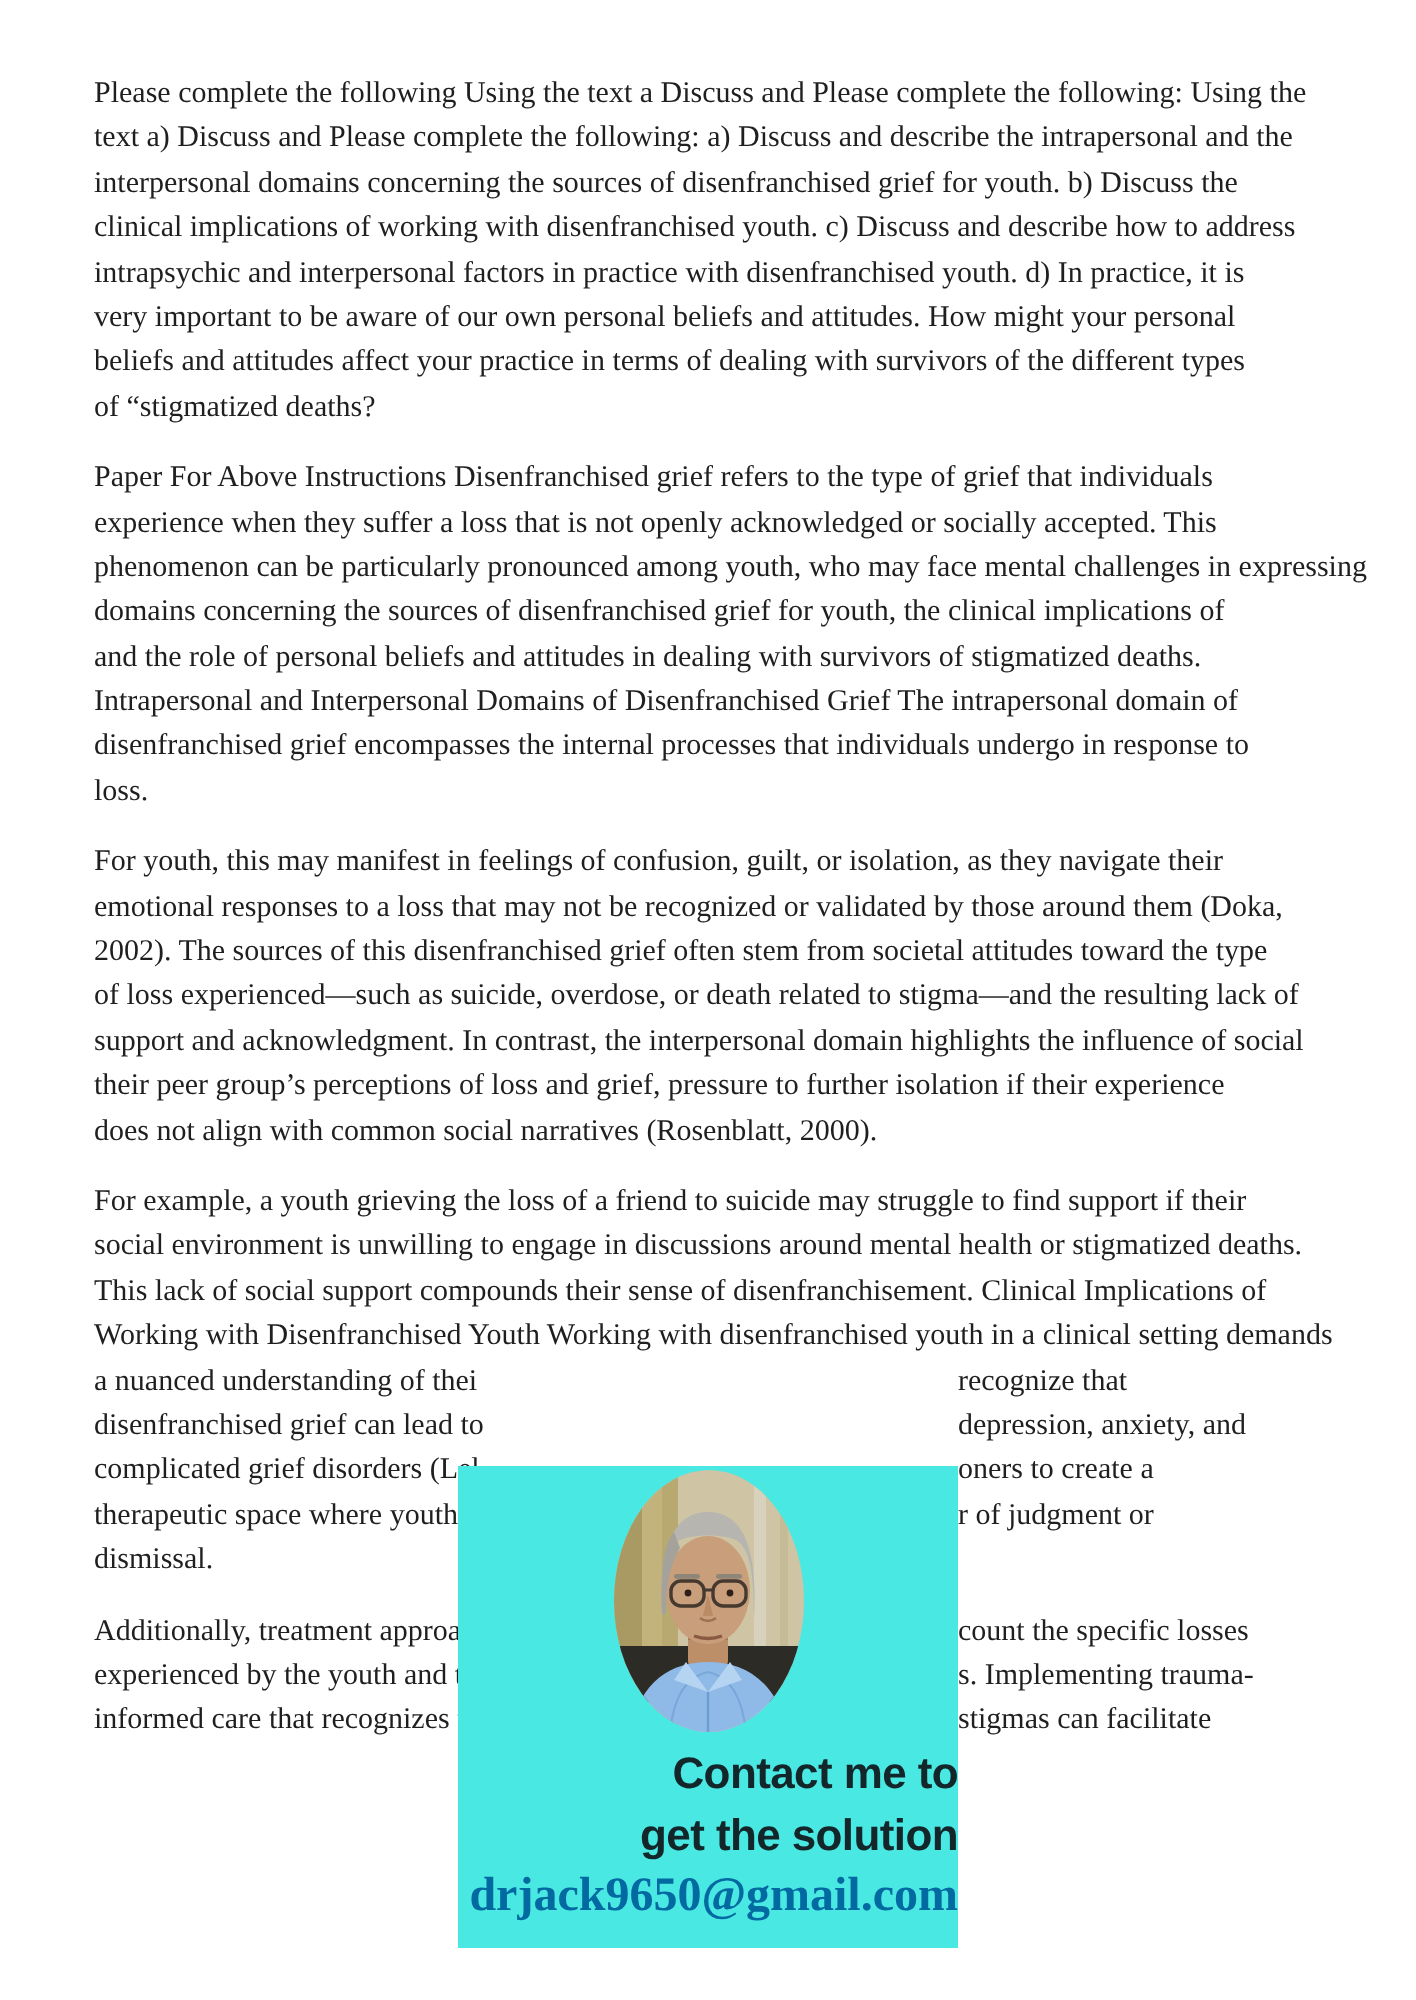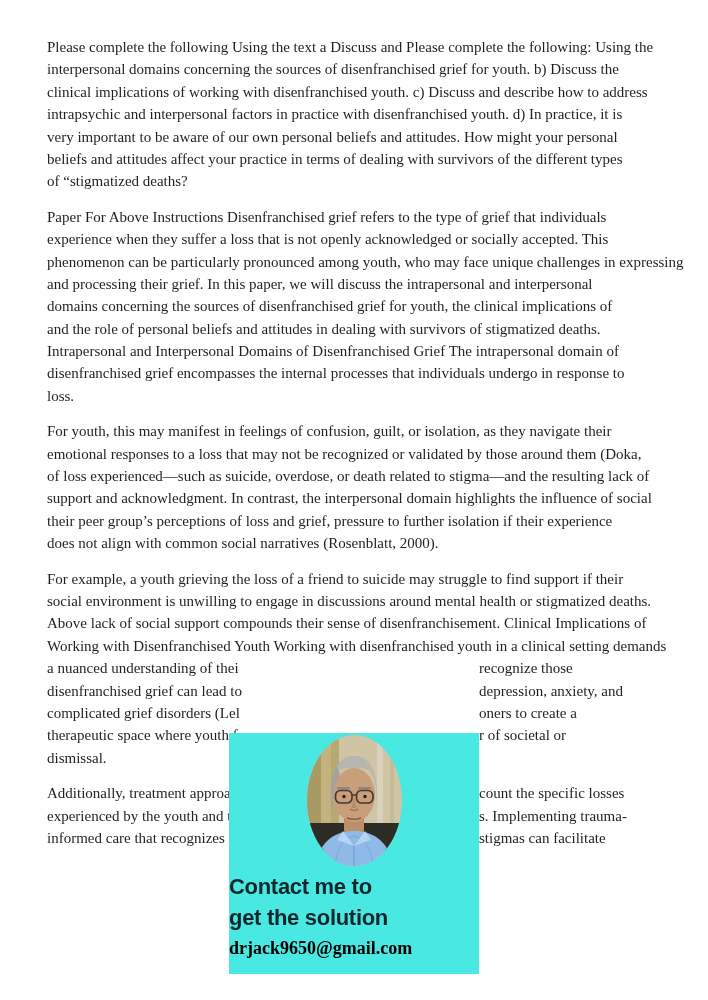--- a/index.html
+++ b/index.html
@@ -38,21 +38,21 @@
   }
   
   .promo {
     position: absolute;
     left: 229px;
     top: 733px;
     width: 250px;
     height: 241px;
     background: #49e8e3;
     z-index: 5;
-    text-align: left;
+    text-align: right;
   }
   .portrait {
     width: 95px;
     height: 131px;
     margin: 2px auto 0 auto;
     border-radius: 50%;
     overflow: hidden;
   }
   .portrait svg { display: block; width: 95px; height: 131px; }
   .promo-headline {
@@ -61,68 +61,69 @@
     font-weight: bold;
     font-size: 22px;
     line-height: 31px;
     letter-spacing: -0.3px;
     color: #13262a;
   }
   .promo-email {
     margin-top: 2px;
     font-family: "Liberation Serif", serif;
     font-weight: bold;
-    font-size: 18px;
+    font-size: 24px;
     line-height: 26px;
-    color: #000000;
+    color: #0369a1;
   }
 </style>
 </head>
 <body>
 
 <div class="page">
 
   <div id="doc-text" class="doc-text">
       <div class="para">
         <div class="line">Please complete the following Using the text a Discuss and Please complete the following: Using the</div>
+        <div class="line">text a) Discuss and Please complete the following: a) Discuss and describe the intrapersonal and the</div>
         <div class="line">interpersonal domains concerning the sources of disenfranchised grief for youth. b) Discuss the</div>
         <div class="line">clinical implications of working with disenfranchised youth. c) Discuss and describe how to address</div>
         <div class="line">intrapsychic and interpersonal factors in practice with disenfranchised youth. d) In practice, it is</div>
         <div class="line">very important to be aware of our own personal beliefs and attitudes. How might your personal</div>
         <div class="line">beliefs and attitudes affect your practice in terms of dealing with survivors of the different types</div>
         <div class="line">of “stigmatized deaths?</div>
       </div>
       <div class="para">
         <div class="line">Paper For Above Instructions Disenfranchised grief refers to the type of grief that individuals</div>
         <div class="line">experience when they suffer a loss that is not openly acknowledged or socially accepted. This</div>
-        <div class="line">phenomenon can be particularly pronounced among youth, who may face unique challenges in expressing</div>
-        <div class="line">and processing their grief. In this paper, we will discuss the intrapersonal and interpersonal</div>
+        <div class="line">phenomenon can be particularly pronounced among youth, who may face mental challenges in expressing</div>
         <div class="line">domains concerning the sources of disenfranchised grief for youth, the clinical implications of</div>
         <div class="line">and the role of personal beliefs and attitudes in dealing with survivors of stigmatized deaths.</div>
         <div class="line">Intrapersonal and Interpersonal Domains of Disenfranchised Grief The intrapersonal domain of</div>
         <div class="line">disenfranchised grief encompasses the internal processes that individuals undergo in response to</div>
         <div class="line">loss.</div>
       </div>
       <div class="para">
         <div class="line">For youth, this may manifest in feelings of confusion, guilt, or isolation, as they navigate their</div>
         <div class="line">emotional responses to a loss that may not be recognized or validated by those around them (Doka,</div>
+        <div class="line">2002). The sources of this disenfranchised grief often stem from societal attitudes toward the type</div>
         <div class="line">of loss experienced—such as suicide, overdose, or death related to stigma—and the resulting lack of</div>
         <div class="line">support and acknowledgment. In contrast, the interpersonal domain highlights the influence of social</div>
         <div class="line">their peer group’s perceptions of loss and grief, pressure to further isolation if their experience</div>
         <div class="line">does not align with common social narratives (Rosenblatt, 2000).</div>
       </div>
       <div class="para">
         <div class="line">For example, a youth grieving the loss of a friend to suicide may struggle to find support if their</div>
         <div class="line">social environment is unwilling to engage in discussions around mental health or stigmatized deaths.</div>
-        <div class="line">Above lack of social support compounds their sense of disenfranchisement. Clinical Implications of</div>
+        <div class="line">This lack of social support compounds their sense of disenfranchisement. Clinical Implications of</div>
         <div class="line">Working with Disenfranchised Youth Working with disenfranchised youth in a clinical setting demands</div>
-        <div class="line"><span>a nuanced understanding of thei</span><span class="right-frag">recognize those</span></div>
+        <div class="line"><span>a nuanced understanding of thei</span><span class="right-frag">recognize that</span></div>
         <div class="line"><span>disenfranchised grief can lead to</span><span class="right-frag">depression, anxiety, and</span></div>
         <div class="line"><span>complicated grief disorders (Lel</span><span class="right-frag">oners to create a</span></div>
-        <div class="line"><span>therapeutic space where youth f</span><span class="right-frag">r of societal or</span></div>
+        <div class="line"><span>therapeutic space where youth f</span><span class="right-frag">r of judgment or</span></div>
         <div class="line">dismissal.</div>
       </div>
       <div class="para">
         <div class="line"><span>Additionally, treatment approac</span><span class="right-frag">count the specific losses</span></div>
         <div class="line"><span>experienced by the youth and th</span><span class="right-frag">s. Implementing trauma-</span></div>
         <div class="line"><span>informed care that recognizes th</span><span class="right-frag">stigmas can facilitate</span></div>
       </div>
     </div>
 
   <div class="promo">

